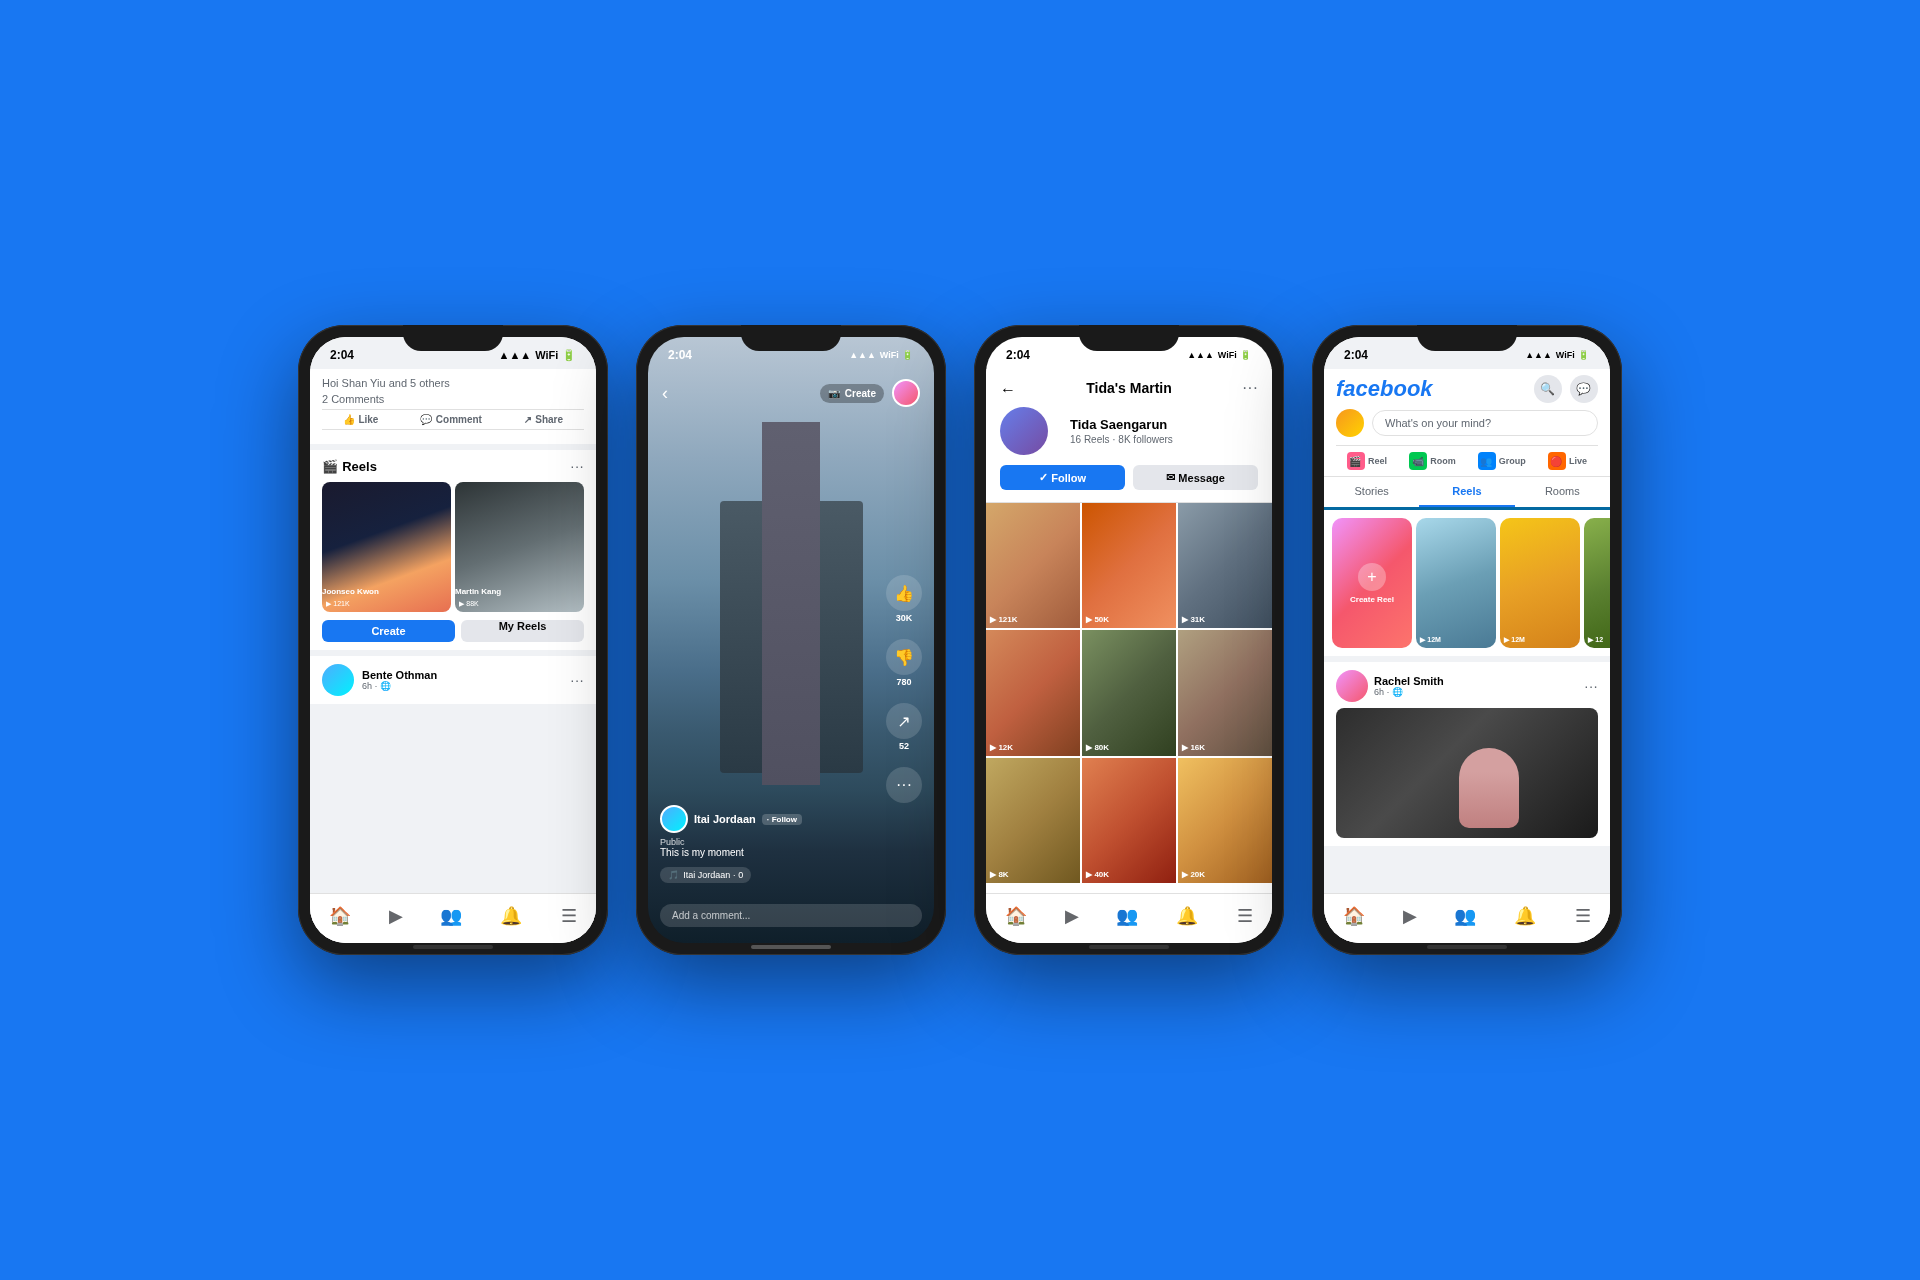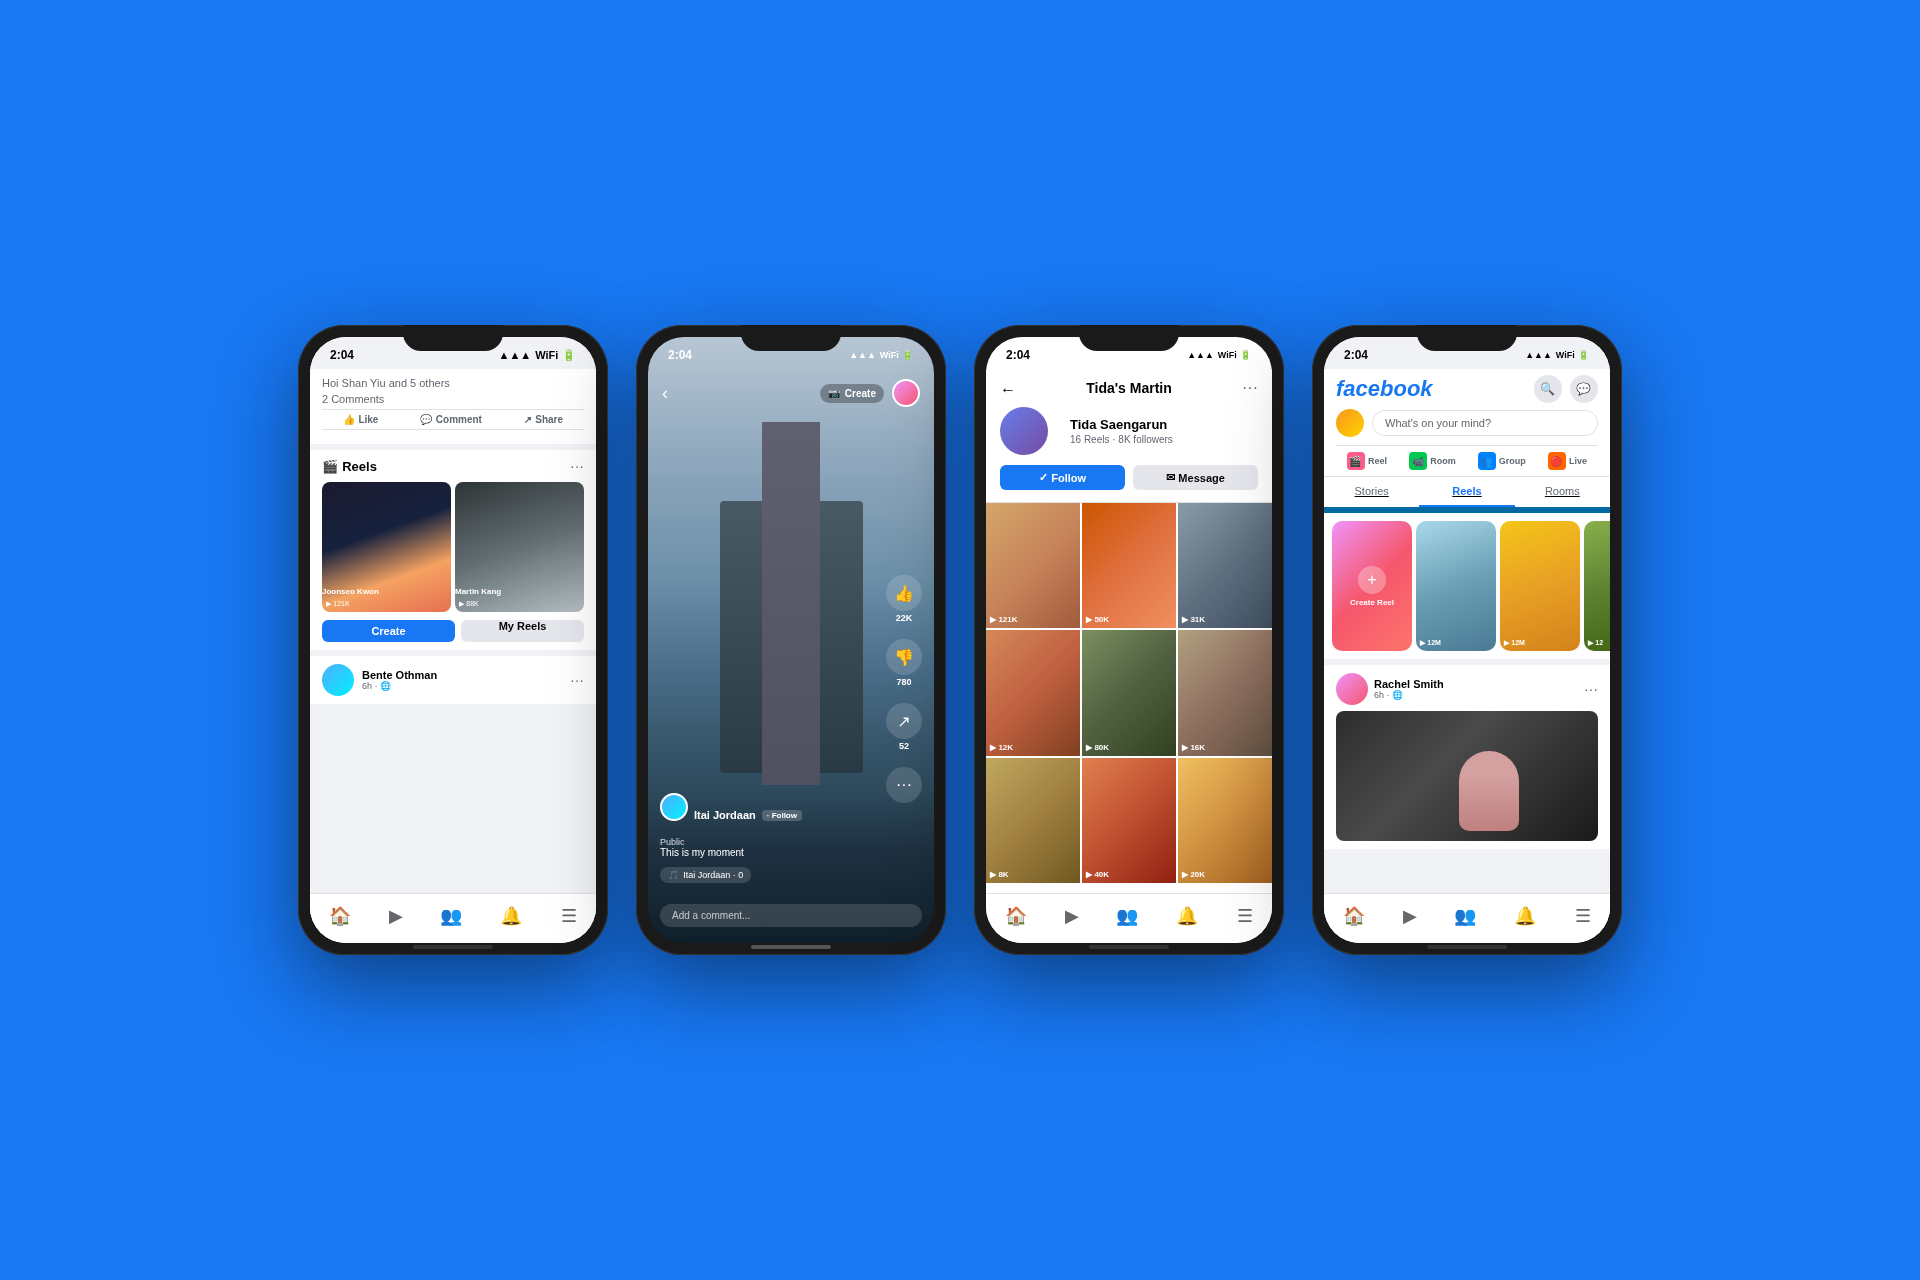--- a/index.html
+++ b/index.html
@@ -277,23 +277,23 @@
 
     .video-bottom-info {
       position: absolute;
       bottom: 60px;
       left: 0; right: 50px;
       padding: 0 12px;
       z-index: 5;
     }
     .video-user-line {
       display: flex;
-      align-items: flex-end;
+      align-items: center;
       gap: 6px;
-      margin-bottom: 16px;
+      margin-bottom: 4px;
     }
     .video-avatar {
       width: 28px; height: 28px;
       border-radius: 50%;
       background: linear-gradient(135deg, #4facfe, #00f2fe);
       border: 2px solid #fff;
     }
     .video-user-name { color: #fff; font-size: 11px; font-weight: 700; }
     .follow-tag {
       background: rgba(255,255,255,0.2);
@@ -493,22 +493,21 @@
     }
     .qa-red { background: #ff5c8a; color: #fff; }
     .qa-green { background: #00c851; color: #fff; }
     .qa-blue { background: #0082fb; color: #fff; }
     .qa-orange { background: #ff6600; color: #fff; }
 
     
     .stories-tabs {
       display: flex;
       background: #fff;
-      border-bottom: 6px solid #0369a1;
-      text-decoration: underline;
+      border-bottom: 3px solid #0369a1;
     }
     .stories-tab {
       flex: 1;
       text-align: center;
       padding: 8px;
       font-size: 11px;
       color: #606770;
     }
     .stories-tab.active {
       color: #1877F2;
@@ -734,21 +733,21 @@
             <span>📷</span>
             <span>Create</span>
           </div>
           <div class="profile-thumb-sm"></div>
         </div>
       </div>
 
       <div class="video-side-actions">
         <div class="side-action">
           <div class="side-action-icon">👍</div>
-          <span class="side-action-count">22K</span>
+          <span class="side-action-count">30K</span>
         </div>
         <div class="side-action">
           <div class="side-action-icon">👎</div>
           <span class="side-action-count">780</span>
         </div>
         <div class="side-action">
           <div class="side-action-icon">↗</div>
           <span class="side-action-count">52</span>
         </div>
         <div class="side-action">

